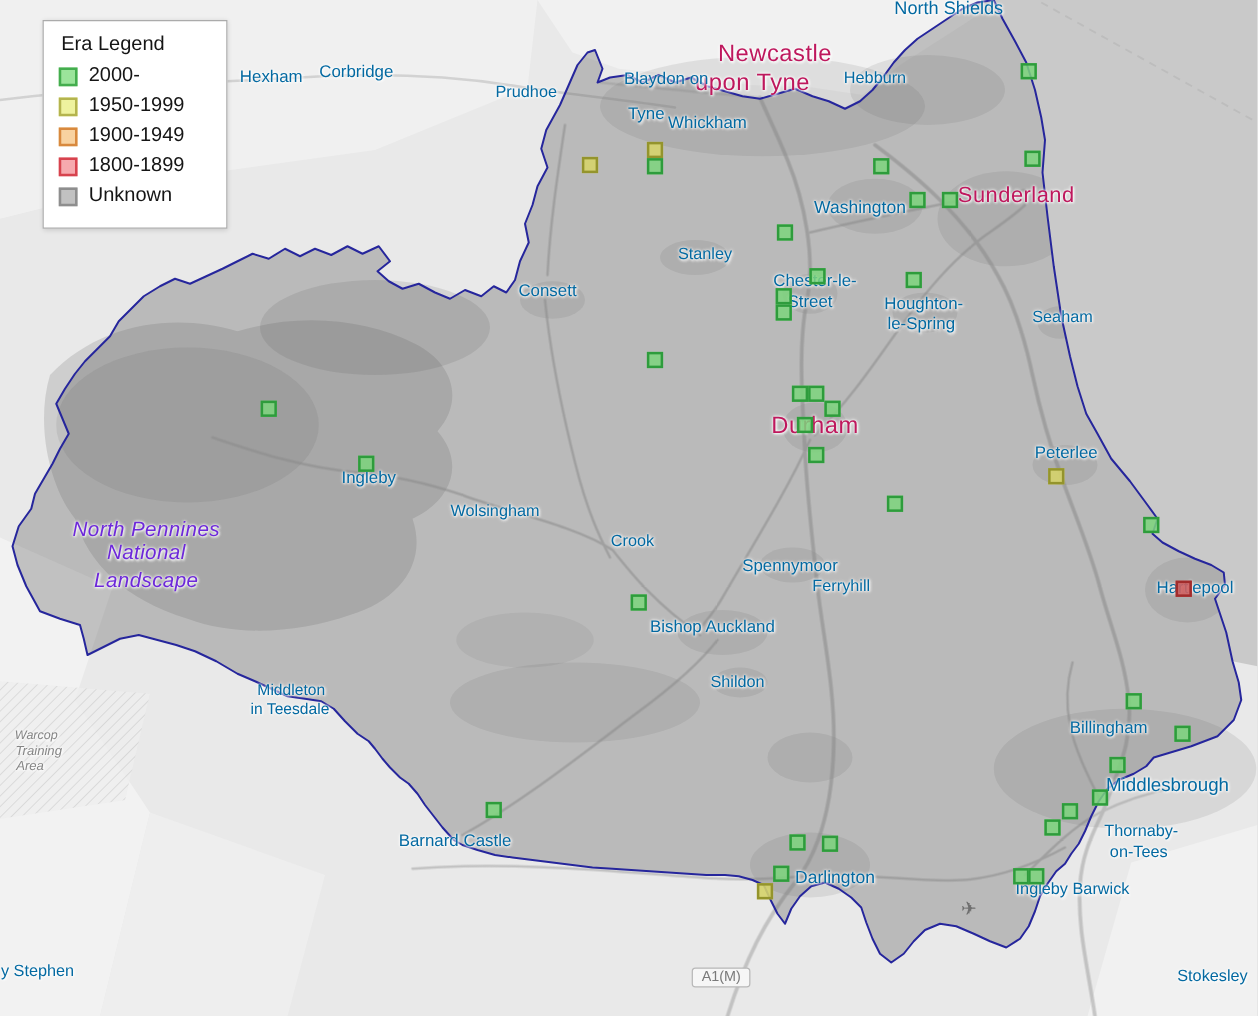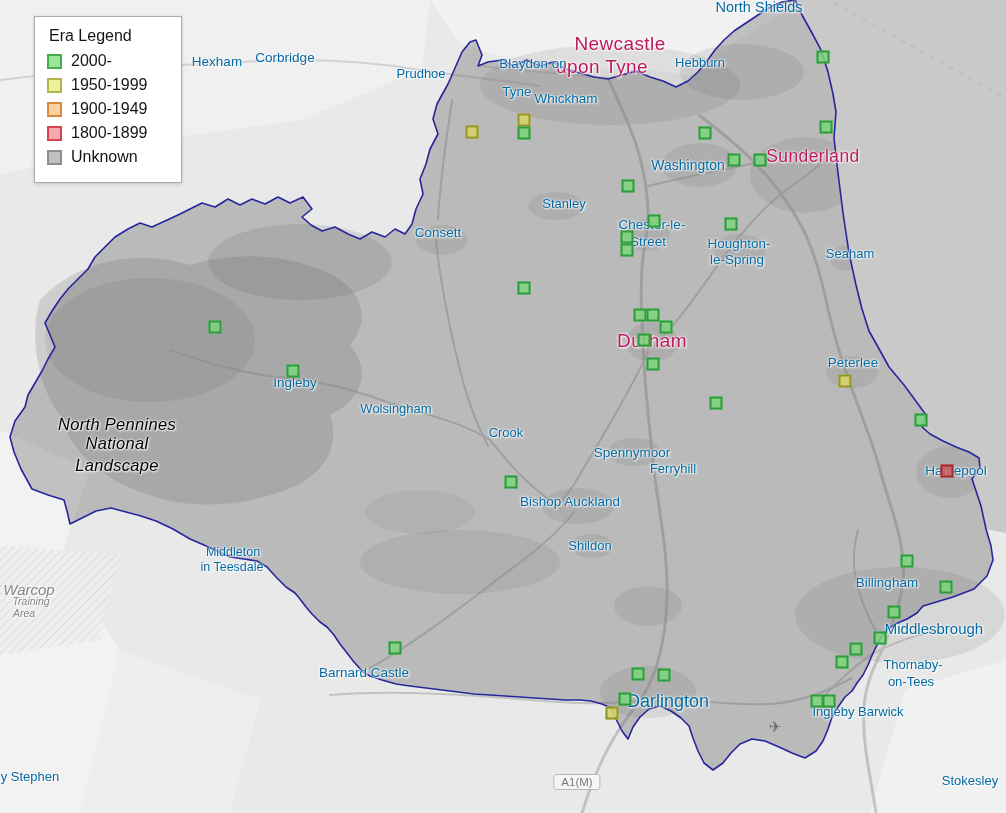--- a/index.html
+++ b/index.html
@@ -3,21 +3,21 @@
 <meta charset="utf-8">
 <style>
   html,body{margin:0;padding:0;background:#ddd;}
   #app{position:relative;width:1006px;height:813px;overflow:hidden;
        background:#e9e9e9;font-family:"Liberation Sans",sans-serif;}
   #basemap{position:absolute;left:0;top:0;}
   #labels,#markers,#overlays{position:absolute;left:0;top:0;width:1006px;height:813px;pointer-events:none;}
   .lbl{position:absolute;transform:translate(-50%,-50%);white-space:nowrap;color:#0369a1;
        text-shadow:0 0 2px #fff,0 0 3px rgba(255,255,255,.85),1px 1px 2px rgba(255,255,255,.8);}
   .lbl.city{color:#be185d;letter-spacing:.4px;}
-  .lbl.nature{font-style:italic;color:#000000;letter-spacing:.3px;}
+  .lbl.nature{font-style:italic;color:#6d28d9;letter-spacing:.3px;}
   .lbl.nature-sm{font-style:italic;color:#858585;}
   .marker{position:absolute;width:13px;height:13px;transform:translate(-50%,-50%);
           border-style:solid;border-width:2px;box-sizing:border-box;pointer-events:auto;cursor:pointer;}
   #legend{position:absolute;left:22px;top:16px;z-index:20;background:#fff;
           border:1px solid #ababab;box-shadow:0 1px 4px rgba(0,0,0,.15);
           padding:8px 16px 10px 12px;min-width:118px;margin-left:12px;}
   #legend .legend-title{font-size:16px;color:#151515;margin:2px 0 7px 2px;}
   .lrow{display:flex;align-items:center;margin:6px 0;font-size:16px;color:#151515;}
   .swatch{width:15px;height:15px;box-sizing:border-box;border:2px solid;margin-right:9px;flex:0 0 auto;}
   .road-badge{position:absolute;transform:translate(-50%,-50%);background:#f6f6f6;
@@ -127,28 +127,28 @@
       <div class="lbl nature" style="left: 117px; top: 465px; font-size: 16.5px;">Landscape</div>
       <div class="lbl town" style="left: 506px; top: 432px; font-size: 13px;">Crook</div>
       <div class="lbl town" style="left: 632px; top: 452px; font-size: 13.5px;">Spennymoor</div>
       <div class="lbl town" style="left: 673px; top: 468px; font-size: 13px;">Ferryhill</div>
       <div class="lbl town" style="left: 956px; top: 470px; font-size: 13.5px;">Hartlepool</div>
       <div class="lbl town" style="left: 570px; top: 501px; font-size: 13.5px;">Bishop Auckland</div>
       <div class="lbl town" style="left: 590px; top: 545px; font-size: 13px;">Shildon</div>
       <div class="lbl town" style="left: 233px; top: 552px; font-size: 12.5px; text-align: center;">Middleton</div>
       <div class="lbl town" style="left: 232px; top: 567px; font-size: 12.5px;">in Teesdale</div>
       <div class="lbl town" style="left: 887px; top: 582px; font-size: 13.5px;">Billingham</div>
-      <div class="lbl nature-sm" style="left: 29px; top: 589px; font-size: 15px;">Warcop</div>
+      <div class="lbl nature-sm" style="left: 29px; top: 589px; font-size: 10px;">Warcop</div>
       <div class="lbl nature-sm" style="left: 31px; top: 601px; font-size: 10.5px;">Training</div>
       <div class="lbl nature-sm" style="left: 24px; top: 613px; font-size: 10.5px;">Area</div>
       <div class="lbl town" style="left: 934px; top: 628px; font-size: 15px;">Middlesbrough</div>
       <div class="lbl town" style="left: 364px; top: 672px; font-size: 13.5px;">Barnard Castle</div>
       <div class="lbl town" style="left: 913px; top: 664px; font-size: 13px;">Thornaby-</div>
       <div class="lbl town" style="left: 911px; top: 681px; font-size: 13px;">on-Tees</div>
-      <div class="lbl town" style="left: 668px; top: 701px; font-size: 18px;">Darlington</div>
+      <div class="lbl town" style="left: 668px; top: 701px; font-size: 14px;">Darlington</div>
       <div class="lbl town" style="left: 858px; top: 711px; font-size: 13px;">Ingleby Barwick</div>
       <div class="lbl town" style="left: 970px; top: 780px; font-size: 13px;">Stokesley</div>
       <div class="lbl town" style="left: 30px; top: 776px; font-size: 13px;">y Stephen</div>
     </div>
 
   <div id="overlays">
     <div class="road-badge" id="roadBadge" style="left: 577px; top: 782px;">A1(M)</div>
     <div class="airport" id="airportIcon" style="left: 775px; top: 727px;">✈</div>
   </div>
 

